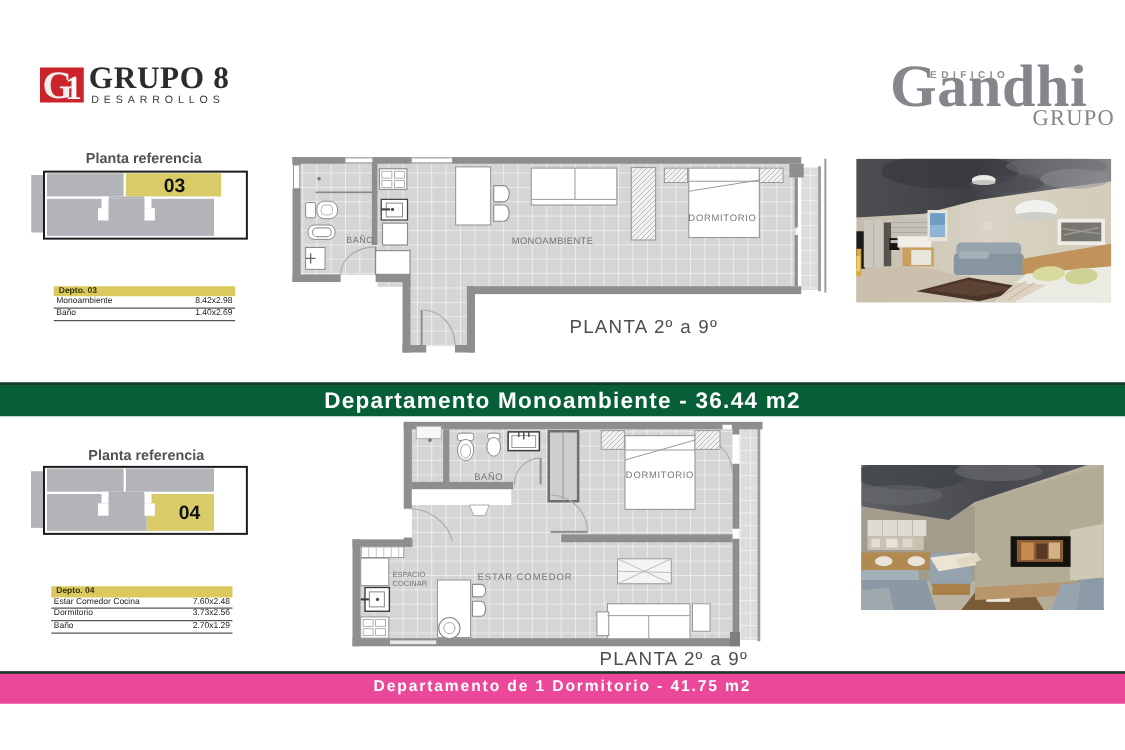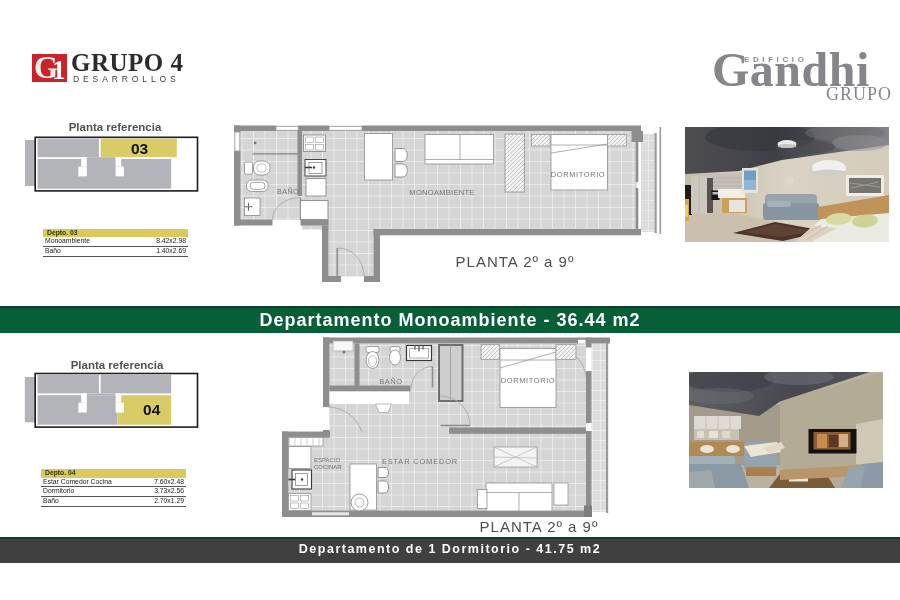--- a/index.html
+++ b/index.html
@@ -9,21 +9,21 @@
 </style>
 </head>
 <body>
 <div id="page">
 
 <div class="abs" style="left:32px;top:54px;width:35px;height:28px;background:#cb2329;"></div>
 
 <div class="abs" style="left:33px;top:53px;width:26px;height:30px;color:#f2eeec;font-family:'Liberation Serif',serif;font-size:31px;font-weight:bold;line-height:30px;text-align:center;">G</div>
 <div class="abs" style="left:52px;top:57px;width:14px;height:26px;color:#ffffff;font-family:'Liberation Serif',serif;font-size:27px;font-weight:bold;line-height:26px;">1</div>
 
-<div class="abs" style="left:71px;top:52px;width:120px;height:22px;font-family:'Liberation Serif',serif;font-weight:bold;font-size:25px;line-height:22px;color:#2c2c2e;letter-spacing:0.5px;">GRUPO 4</div>
+<div class="abs" style="left:71px;top:52px;width:120px;height:22px;font-family:'Liberation Serif',serif;font-weight:bold;font-size:25px;line-height:22px;color:#2c2c2e;letter-spacing:0.5px;">GRUPO 8</div>
 
 <div class="abs" style="left:73px;top:74px;width:120px;height:9px;font-size:8.5px;font-weight:normal;color:#3a3a3c;letter-spacing:3.9px;">DESARROLLOS</div>
 
 <div class="abs" style="left:744px;top:55px;width:60px;height:9px;font-size:8px;font-weight:bold;color:#8d8d93;letter-spacing:3.6px;">EDIFICIO</div>
 
 <div class="abs" style="left:712px;top:48px;width:175px;height:44px;font-family:'Liberation Serif',serif;font-weight:bold;font-size:48px;line-height:44px;color:#85858b;letter-spacing:0.5px;">Gandhi</div>
 
 <div class="abs" style="left:826px;top:84px;width:52px;height:17px;font-family:'Liberation Serif',serif;font-size:18px;color:#85858b;letter-spacing:1px;">GRUPO</div>
 
 <div class="abs" style="left:35px;top:121px;width:160px;height:12px;font-size:11.5px;font-weight:bold;color:#515155;text-align:center;">Planta referencia</div>
@@ -688,18 +688,18 @@
   <g>
         <polygon points="91,98 173,93 173,104 91,108" fill="#b8956a"></polygon>
       </g>
 
   <g>
         <polygon points="173,92 194,90 194,116 166,116" fill="#8b9aa6"></polygon>
      <polygon points="160,95 176,94 172,116 152,116" fill="#95a4ae"></polygon>
       </g>
 </svg>
 
-<div class="abs" style="left:0;top:537px;width:900px;height:24px;background:#404040;border-top:2px solid #143c29;">
+<div class="abs" style="left:0;top:537px;width:900px;height:24px;background:#ec4899;border-top:2px solid #143c29;">
 
   <div style="width:100%;text-align:center;font-size:12.5px;font-weight:bold;color:#fff;line-height:21px;letter-spacing:1.5px;">Departamento de 1 Dormitorio - 41.75 m2</div>
 </div>
 
 </div>
 
 </body></html>

